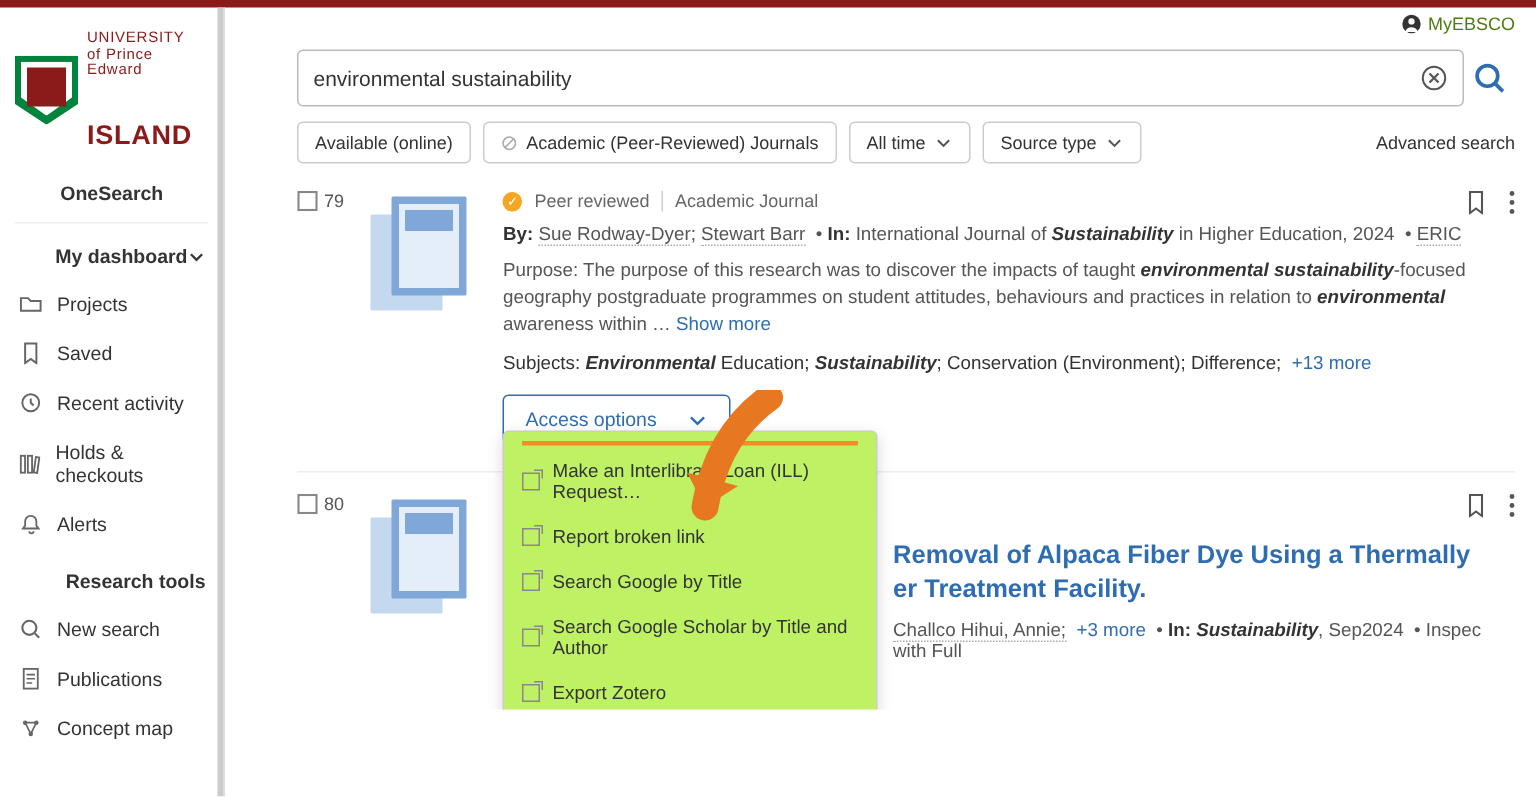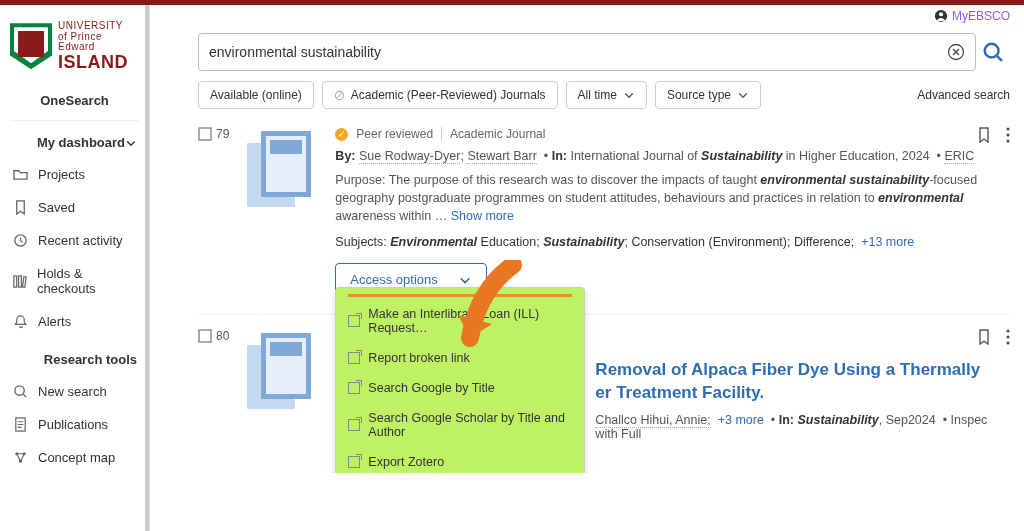--- a/index.html
+++ b/index.html
@@ -33,27 +33,27 @@
   .logo-area { padding: 16px 10px 10px 10px; display: flex; align-items: center; gap: 6px; }
   .shield {
     width: 42px; height: 46px; background:#00843D;
     clip-path: polygon(0 0,100% 0,100% 70%,50% 100%,0 70%);
     position:relative; flex-shrink:0;
   }
   .shield::before{content:"";position:absolute;top:4px;left:4px;right:4px;bottom:6px;background:#fff;clip-path: polygon(0 0,100% 0,100% 66%,50% 100%,0 66%);}
   .shield::after{content:"";position:absolute;top:8px;left:8px;right:8px;bottom:12px;background:#8B1A1A;}
   .logo-text { color:#8B1A1A; font-weight:500; line-height:1.05;}
   .logo-text .uni { font-size:10px; letter-spacing:0.5px;}
-  .logo-text .isle { font-size:18px; font-weight:600; letter-spacing:0.5px;}
+  .logo-text .isle { font-size:18px; font-weight:600; letter-spacing:0.5px;margin-top:28px;}
   .section-label { padding:12px 0; text-align:center; font-weight:600; font-size:13px; border-bottom:1px solid #eee; margin:0 10px;}
   .section-heading { padding: 14px 12px 8px 12px; font-weight:600; font-size:13px; display:flex; justify-content:flex-end; align-items:center;}
   .nav-item { padding: 9px 12px; display:flex; align-items:center; gap:10px; font-size:13px; cursor:pointer; color:#333;}
   .nav-item .icon { width:16px; color:#666; display:flex; align-items:center; justify-content:center;}
   .main { flex:1; padding: 6px 14px 0 48px; display:flex; flex-direction:column; overflow:hidden; position:relative;}
-  .myebsco { position:absolute; top:4px; right:14px; font-size:12px; color:#8b5cf6; display:flex; align-items:center; gap:4px;}
+  .myebsco { position:absolute; top:4px; right:14px; font-size:12px; color:#4d7c0f; display:flex; align-items:center; gap:4px;}
   .search-row { margin-top: 22px; display:flex; align-items:center; gap:0;}
   .search-box { flex:1; border:1px solid #bbb; border-radius:4px; height:38px; display:flex; align-items:center; padding:0 10px; gap:8px;}
   .search-input { flex:1; border:none; outline:none; font-size:14px; color:#333;}
   .icon-btn { background:none; border:none; cursor:pointer; color:#555; display:flex; align-items:center;}
   .search-icon { color:#2F6DB3; padding:0 6px;}
   .filter-row { margin-top:10px; display:flex; gap:8px; align-items:center;}
   .pill { border:1px solid #ccc; border-radius:4px; padding:6px 11px; font-size:12px; display:flex; align-items:center; gap:6px; cursor:pointer; background:#fff; white-space:nowrap;}
   .adv-search { margin-left:auto; font-size:12px; color:#333;}
   .results { margin-top:18px; overflow:hidden; }
   .result { display:flex; gap:18px; padding-bottom:18px; border-bottom:1px solid #eee; margin-bottom:14px; position:relative;}

